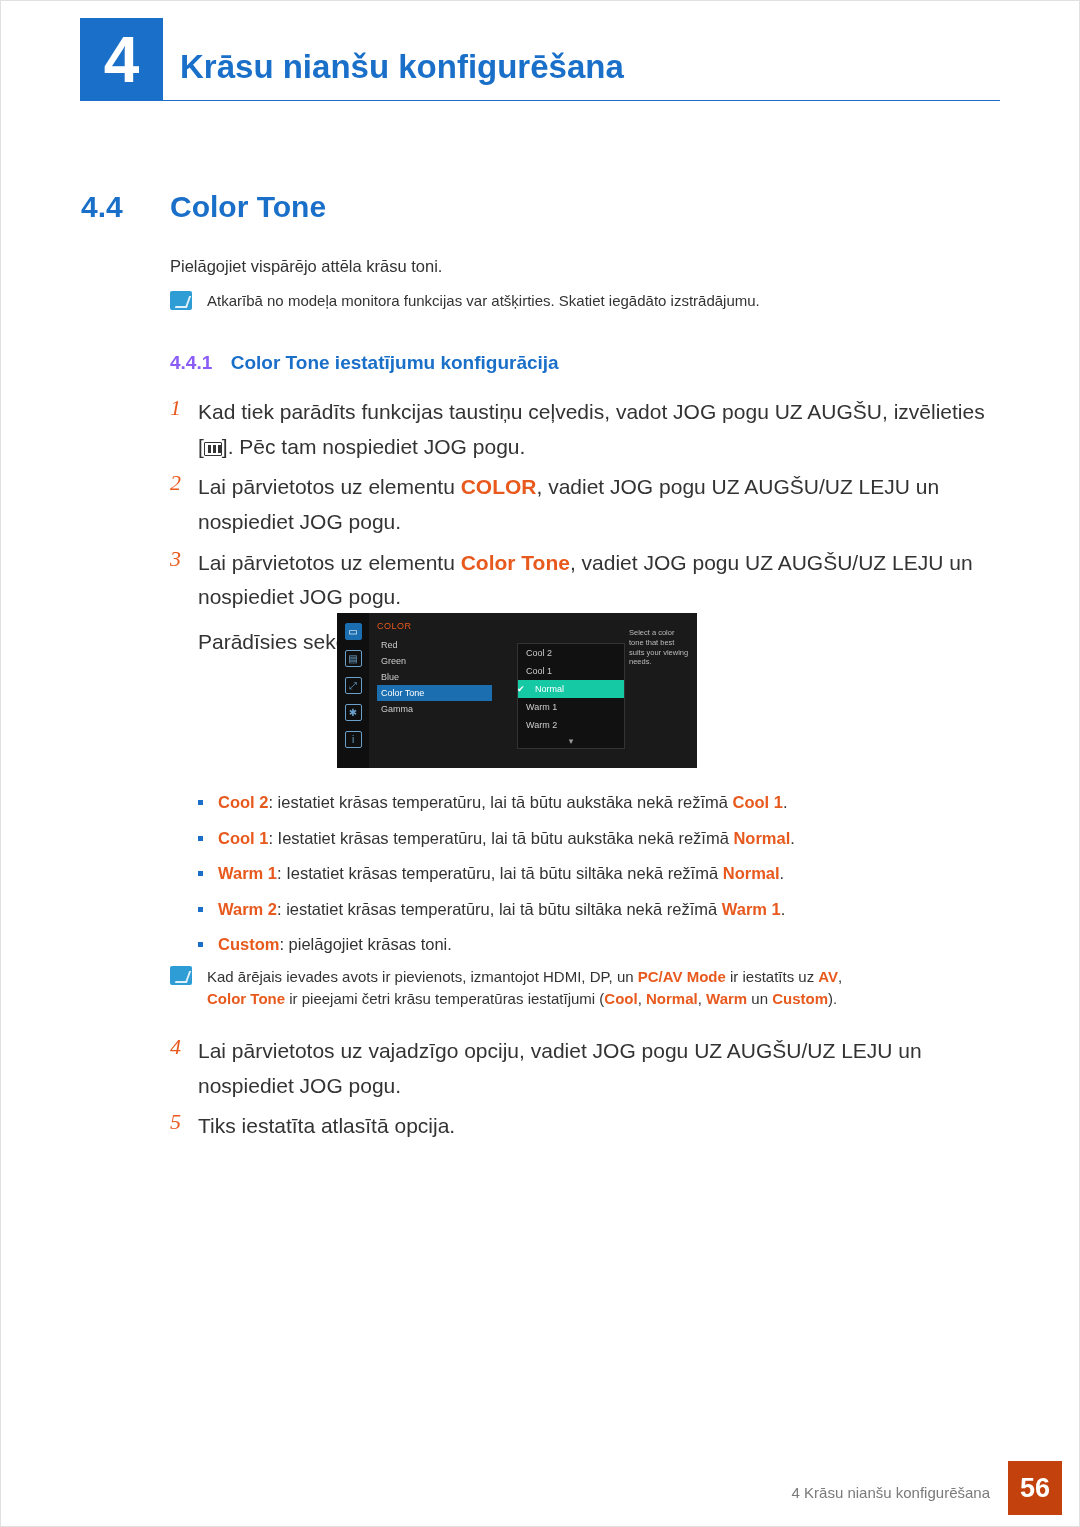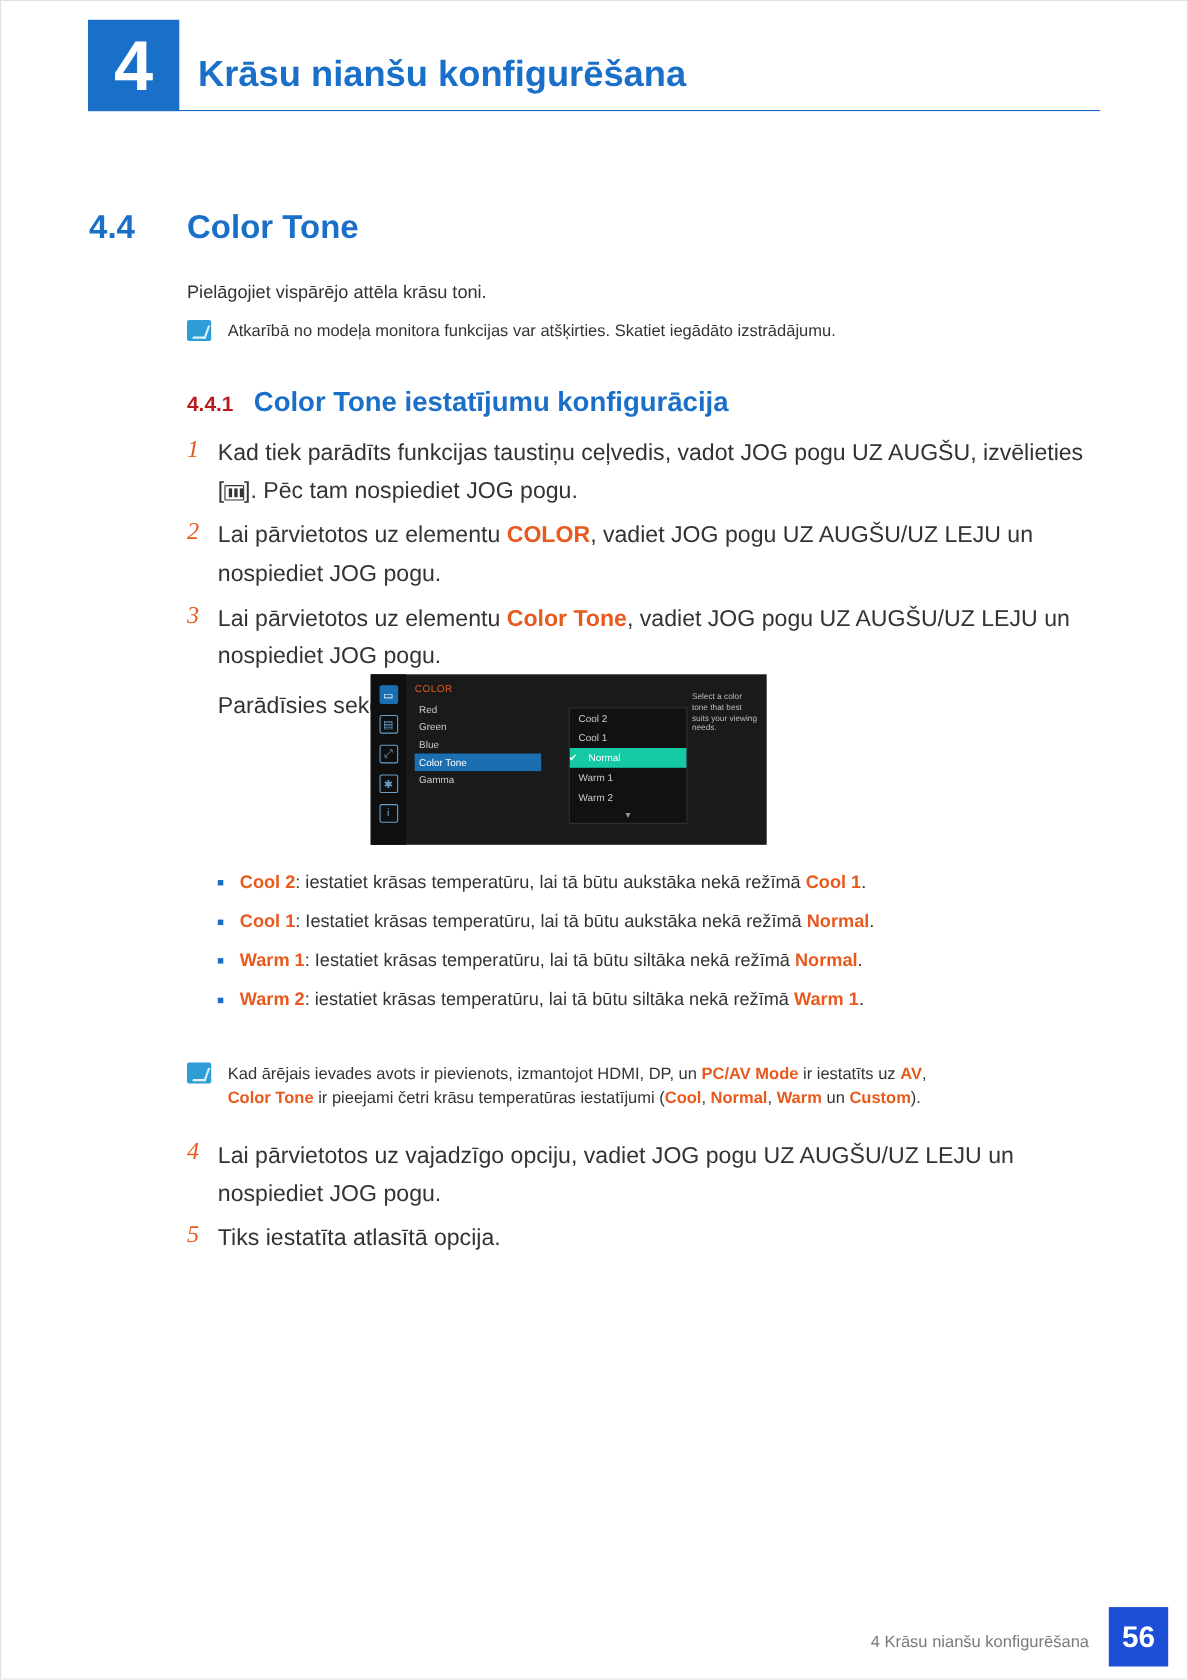--- a/index.html
+++ b/index.html
@@ -90,22 +90,22 @@
   }
   .note-text {
     font-size: 15px;
     color: #333;
     line-height: 1.45;
   }
   .subsection {
     position: absolute;
     top: 352px; left: 170px;
   }
-  .subsection-num { color:#b91c1c; font-weight:bold; font-size:19px; }
-  .subsection-title { color:#1a6fc9; font-weight:bold; font-size:25px; margin-left: 14px;}
+  .subsection-num { color:#8b5cf6; font-weight:bold; font-size:19px; }
+  .subsection-title { color:#1a6fc9; font-weight:bold; font-size:19px; margin-left: 14px;}
   .steps {
     position: absolute;
     top: 395px; left: 170px;
     width: 820px;
   }
   .step { display:flex; margin-bottom: 6px; }
   .step-num {
     color: #e8591d; font-style: italic; font-size: 22px; width: 28px; flex-shrink:0;
     font-family: Georgia, serif;
   }
@@ -191,21 +191,21 @@
     top: 1034px; left: 170px; width: 820px;
   }
 
   .footer-text {
     position:absolute;
     bottom: 26px; right: 90px;
     font-size: 15px; color: #7a7a7a;
   }
   .footer-page {
     position:absolute; bottom:12px; right:18px;
-    width:54px; height:54px; background:#1d4ed8; color:#fff;
+    width:54px; height:54px; background:#c2410c; color:#fff;
     display:flex; align-items:center; justify-content:center;
     font-size:27px; font-weight:bold;
   }
 </style>
 </head>
 <body>
 <div class="page-outline"></div>
 
 <div class="header-bg">4</div>
 <div class="chapter-title">Krāsu nianšu konfigurēšana</div>
@@ -273,20 +273,21 @@
     <div class="osd-sub-arrow">▾</div>
   </div>
   <div class="osd-help">Select a color tone that best suits your viewing needs.</div>
 </div>
 
 <ul class="bullets">
   <li><span class="orange">Cool 2</span><span>: iestatiet krāsas temperatūru, lai tā būtu aukstāka nekā režīmā </span><span class="orange">Cool 1</span><span>.</span></li>
   <li><span class="orange">Cool 1</span><span>: Iestatiet krāsas temperatūru, lai tā būtu aukstāka nekā režīmā </span><span class="orange">Normal</span><span>.</span></li>
   <li><span class="orange">Warm 1</span><span>: Iestatiet krāsas temperatūru, lai tā būtu siltāka nekā režīmā </span><span class="orange">Normal</span><span>.</span></li>
   <li><span class="orange">Warm 2</span><span>: iestatiet krāsas temperatūru, lai tā būtu siltāka nekā režīmā </span><span class="orange">Warm 1</span><span>.</span></li>
+  <li><span class="orange">Custom</span><span>: pielāgojiet krāsas toni.</span></li>
 </ul>
 
 <div class="note2">
   <div class="note-icon"></div>
   <div class="note-text">
     <span>Kad ārējais ievades avots ir pievienots, izmantojot HDMI, DP, un </span><span class="orange">PC/AV Mode</span><span> ir iestatīts uz </span><span class="orange">AV</span><span>,</span><br>
     <span class="orange">Color Tone</span><span> ir pieejami četri krāsu temperatūras iestatījumi (</span><span class="orange">Cool</span><span>, </span><span class="orange">Normal</span><span>, </span><span class="orange">Warm</span><span> un </span><span class="orange">Custom</span><span>).</span>
   </div>
 </div>
 

